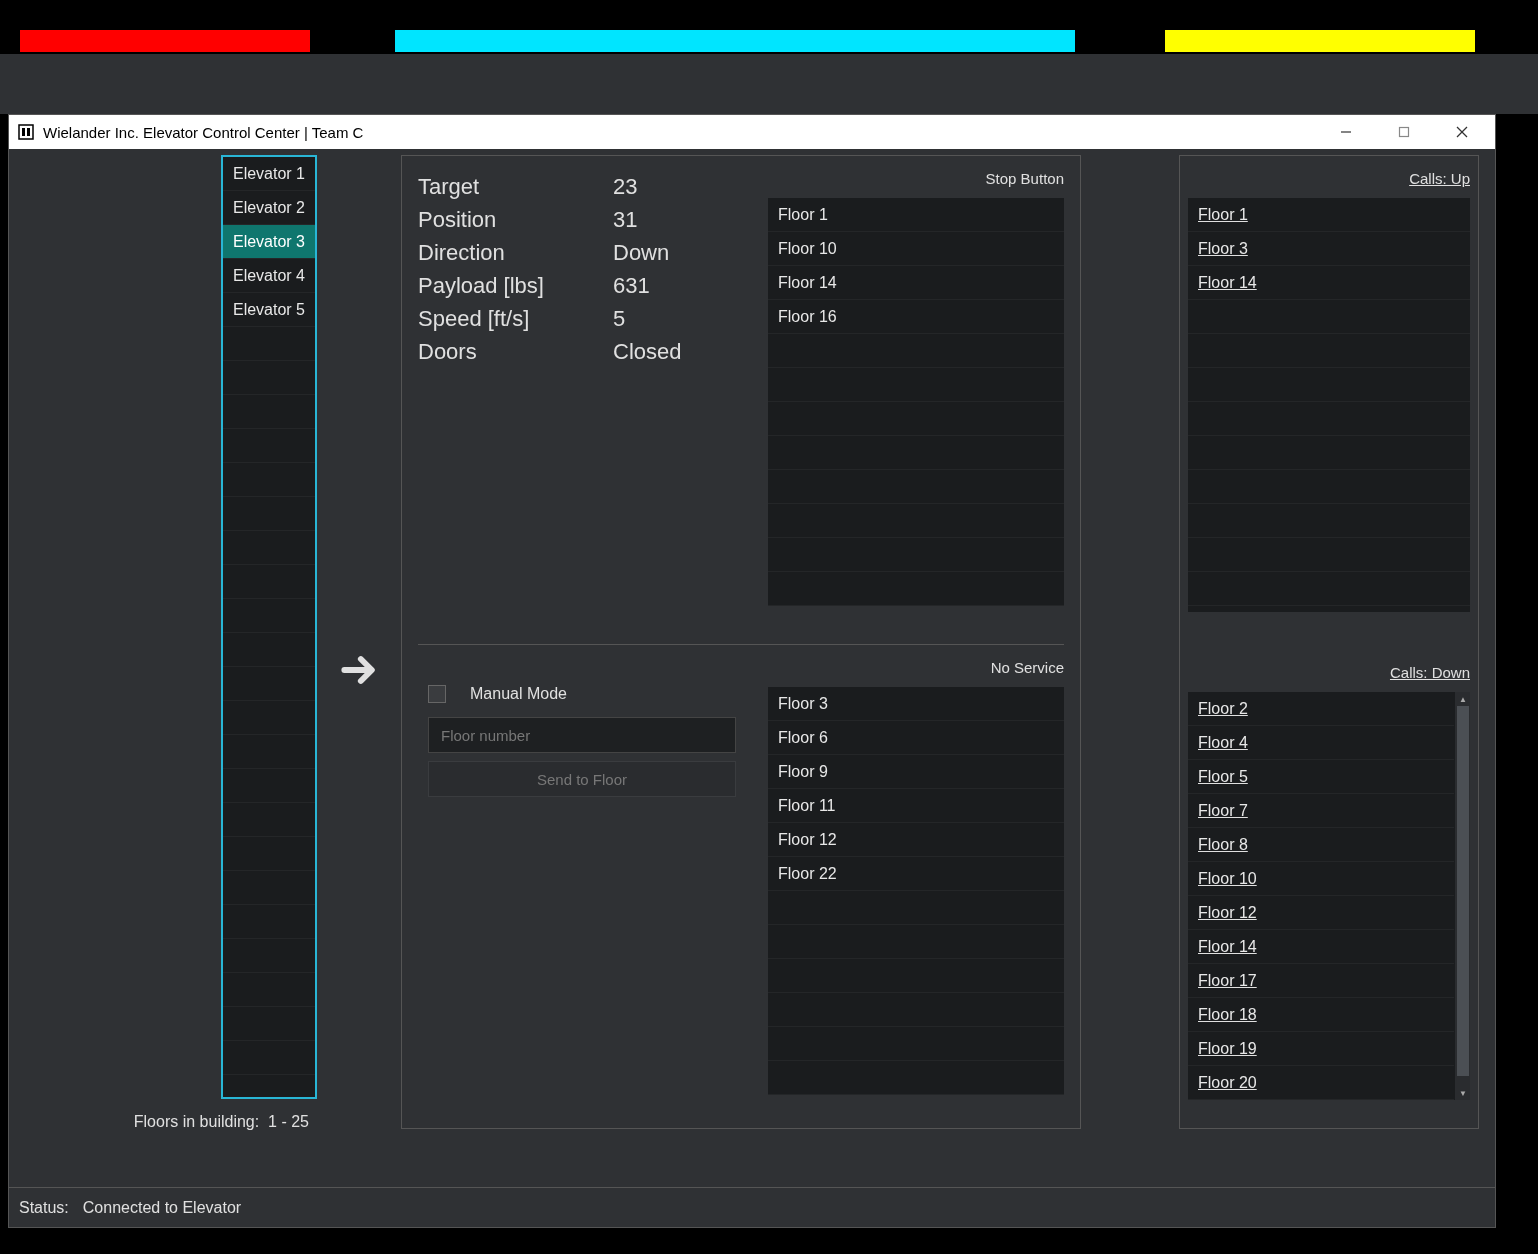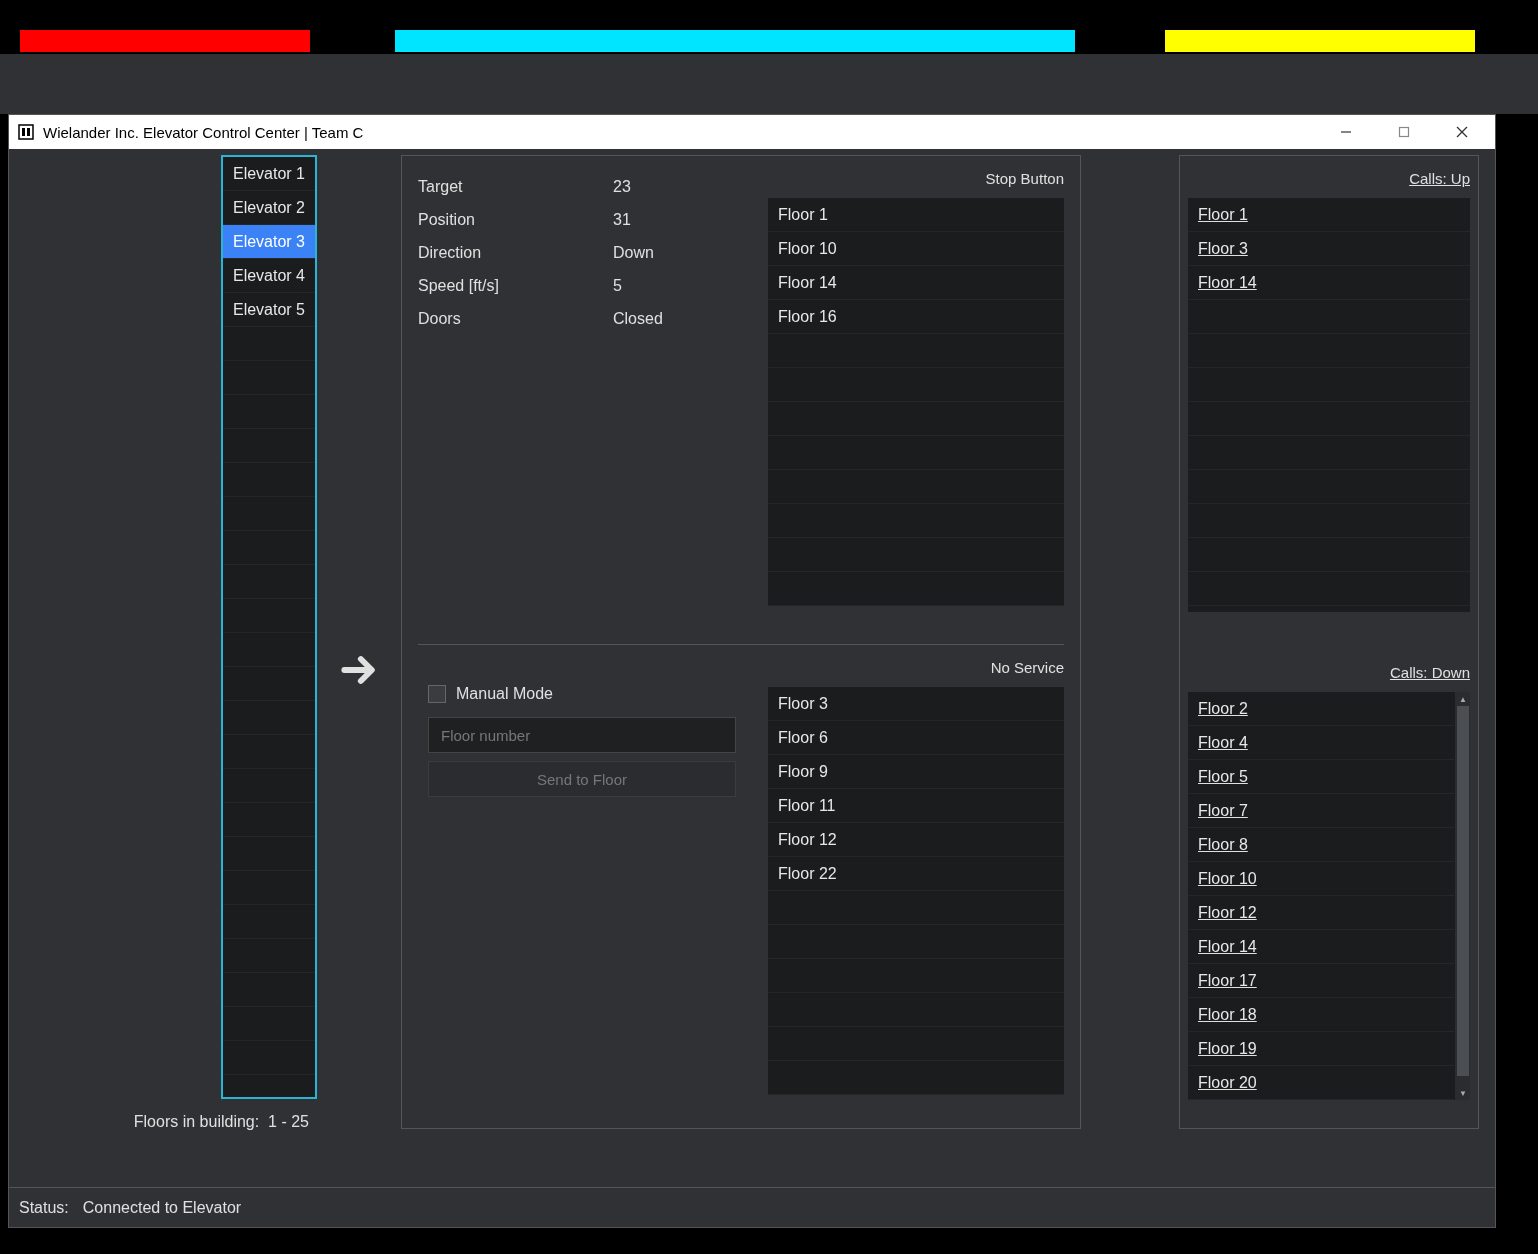--- a/index.html
+++ b/index.html
@@ -77,21 +77,21 @@
     }
     .list-row {
       height: 34px;
       display: flex;
       align-items: center;
       padding: 0 10px;
       border-bottom: 1px solid #242628;
       font-size: 16px;
       color: #e8e8e8;
     }
-    .list-row.selected { background: #3b82f6; color: #fff; }
+    .list-row.selected { background: #0f766e; color: #fff; }
     .list-row.empty { height: 34px; }
     .floors-label {
       padding: 14px 8px 0 8px;
       font-size: 16px;
       color: #e0e0e0;
     }
 
     .arrow-col {
       width: 84px;
       display: flex;
@@ -104,38 +104,38 @@
     .center-panel {
       width: 680px;
       border: 1px solid #555;
       height: 974px;
       padding: 14px 16px;
       display: flex;
       flex-direction: column;
     }
     .center-top { display: flex; height: 460px; }
     .info-col { width: 350px; }
-    .info-row { display: flex; height: 33px; align-items: center; font-size: 16px; }
+    .info-row { display: flex; height: 33px; align-items: center; font-size: 22px; }
     .info-label { width: 195px; color: #e0e0e0; }
     .info-val { color: #e0e0e0; }
 
     .stop-col { flex: 1; }
     .panel-header { text-align: right; font-size: 15px; color: #e0e0e0; margin-bottom: 6px; height: 22px; }
     .dark-list {
       background: #1a1c1e;
       height: 408px;
       overflow: hidden;
     }
     .dark-list .list-row { height: 34px; font-size: 16px; }
 
     .center-divider { height: 1px; background: #555; margin: 14px 0; }
 
     .center-bottom { display: flex; flex: 1; gap: 0; }
     .manual-col { width: 350px; padding-top: 26px; }
-    .checkbox-row { display: flex; align-items: center; gap: 10px; padding: 0 10px 14px 10px; }
+    .checkbox-row { display: flex; align-items: center; gap: 24px; padding: 0 10px 14px 10px; }
     .fake-checkbox {
       width: 18px; height: 18px; background: #3a3c3f; border: 1px solid #666;
     }
     .checkbox-label { font-size: 16px; color: #e0e0e0; }
     .floor-input {
       width: 308px; height: 36px; background: #1e2022; border: 1px solid #444;
       color: #888; font-size: 15px; padding: 8px 12px; margin: 0 0 8px 10px;
     }
     .floor-input::placeholder { color: #777; }
     .send-btn {
@@ -283,20 +283,24 @@
                 <div class="info-label">Target</div>
                 <div class="info-val">23</div>
               </div>
               <div class="info-row">
                 <div class="info-label">Position</div>
                 <div class="info-val">31</div>
               </div>
               <div class="info-row">
                 <div class="info-label">Direction</div>
                 <div class="info-val">Down</div>
+              </div>
+              <div class="info-row">
+                <div class="info-label">Payload [lbs]</div>
+                <div class="info-val">631</div>
               </div>
               <div class="info-row">
                 <div class="info-label">Speed [ft/s]</div>
                 <div class="info-val">5</div>
               </div>
               <div class="info-row">
                 <div class="info-label">Doors</div>
                 <div class="info-val">Closed</div>
               </div>
             </div>

